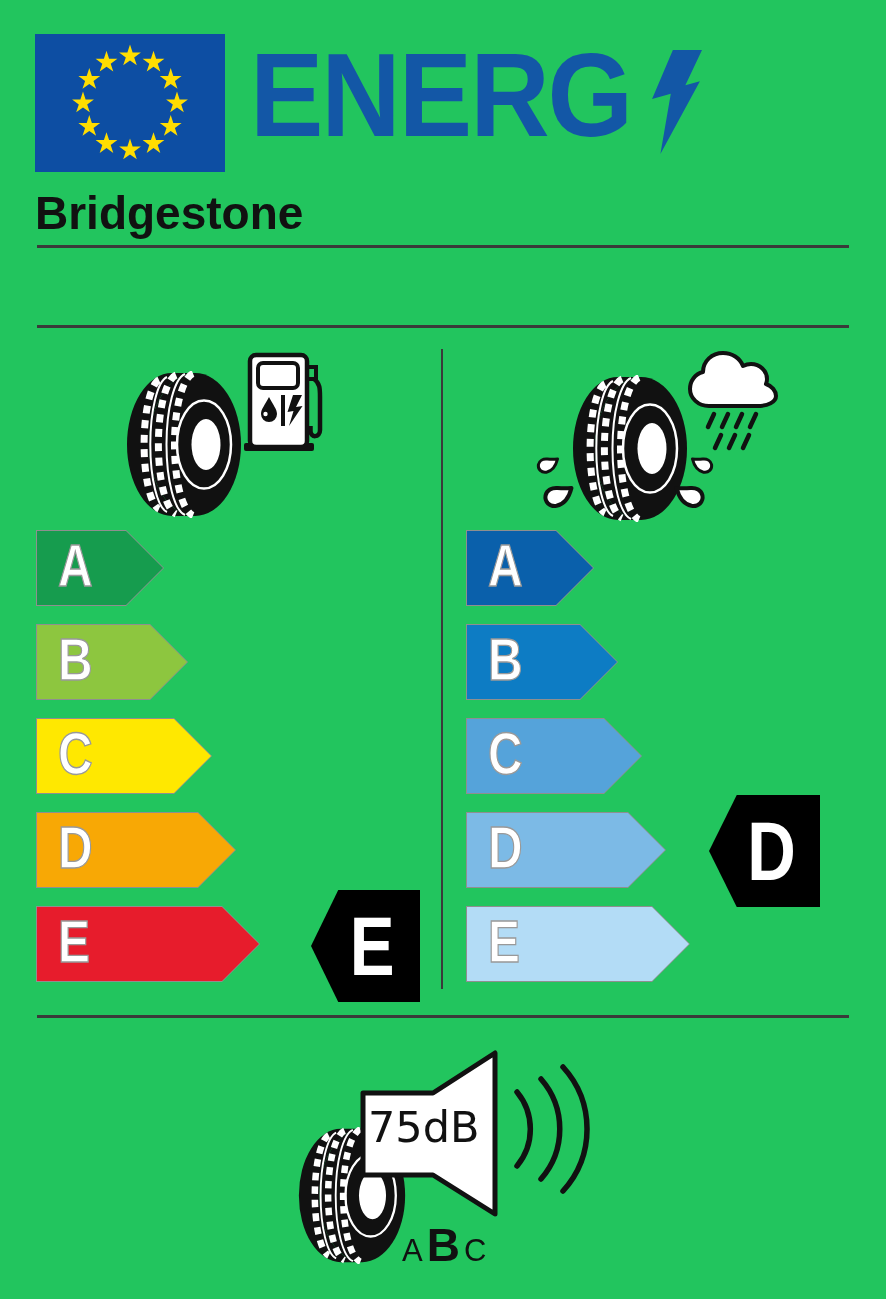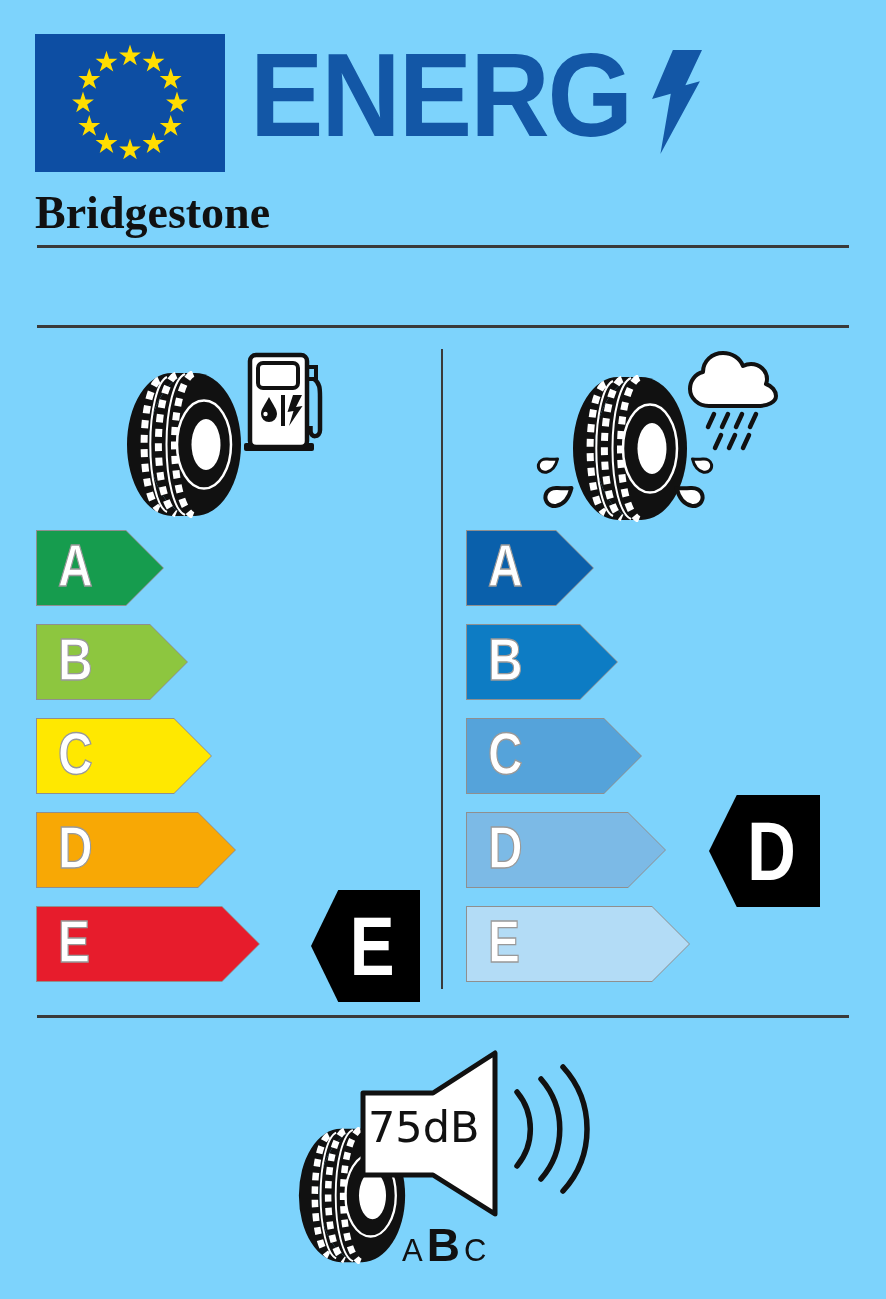--- a/index.html
+++ b/index.html
@@ -1,25 +1,25 @@
 <!DOCTYPE html>
 <html><head>
 <meta charset="utf-8">
 <style>
   html,body{margin:0;padding:0;background:#fff;}
-  .label{position:relative;width:886px;height:1299px;background:#7dd3fc;overflow:hidden;
+  .label{position:relative;width:886px;height:1299px;background:#22c55e;overflow:hidden;
          font-family:"Liberation Sans",sans-serif;}
 
   
   .flag{position:absolute;left:35px;top:34px;}
   .logo{position:absolute;left:250px;top:36px;font-weight:bold;font-size:110px;line-height:1;
         letter-spacing:-2px;transform:scaleY(1.08);transform-origin:left top;}
   .bolt{position:absolute;left:650px;top:50px;}
 
-  .brand{position:absolute;left:35px;top:190px;font-weight:bold;font-size:46px;color:#111;line-height:1;font-family:Liberation Serif, serif;}
+  .brand{position:absolute;left:35px;top:190px;font-weight:bold;font-size:46px;color:#111;line-height:1;}
 
   .hline{position:absolute;left:37px;width:812px;height:3px;background:#3a3a3a;}
   .hline.l1{top:245px;} .hline.l2{top:325px;} .hline.l3{top:1015px;}
   .vline{position:absolute;left:441px;top:349px;width:2px;height:640px;background:#3a3a3a;}
 
   
   .icon-abs{position:absolute;}
 
   
   .col{position:absolute;top:530px;}

